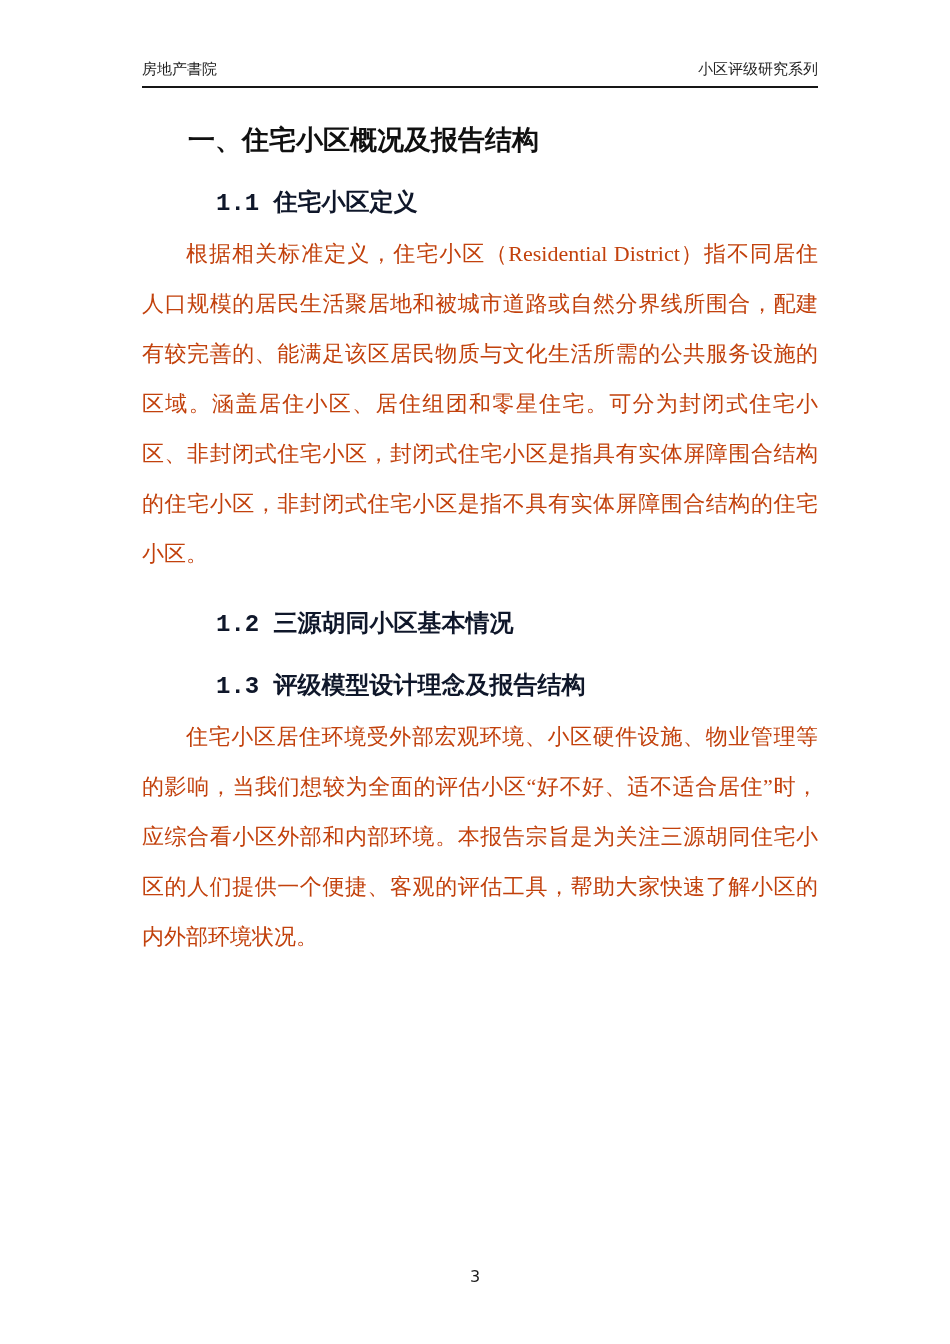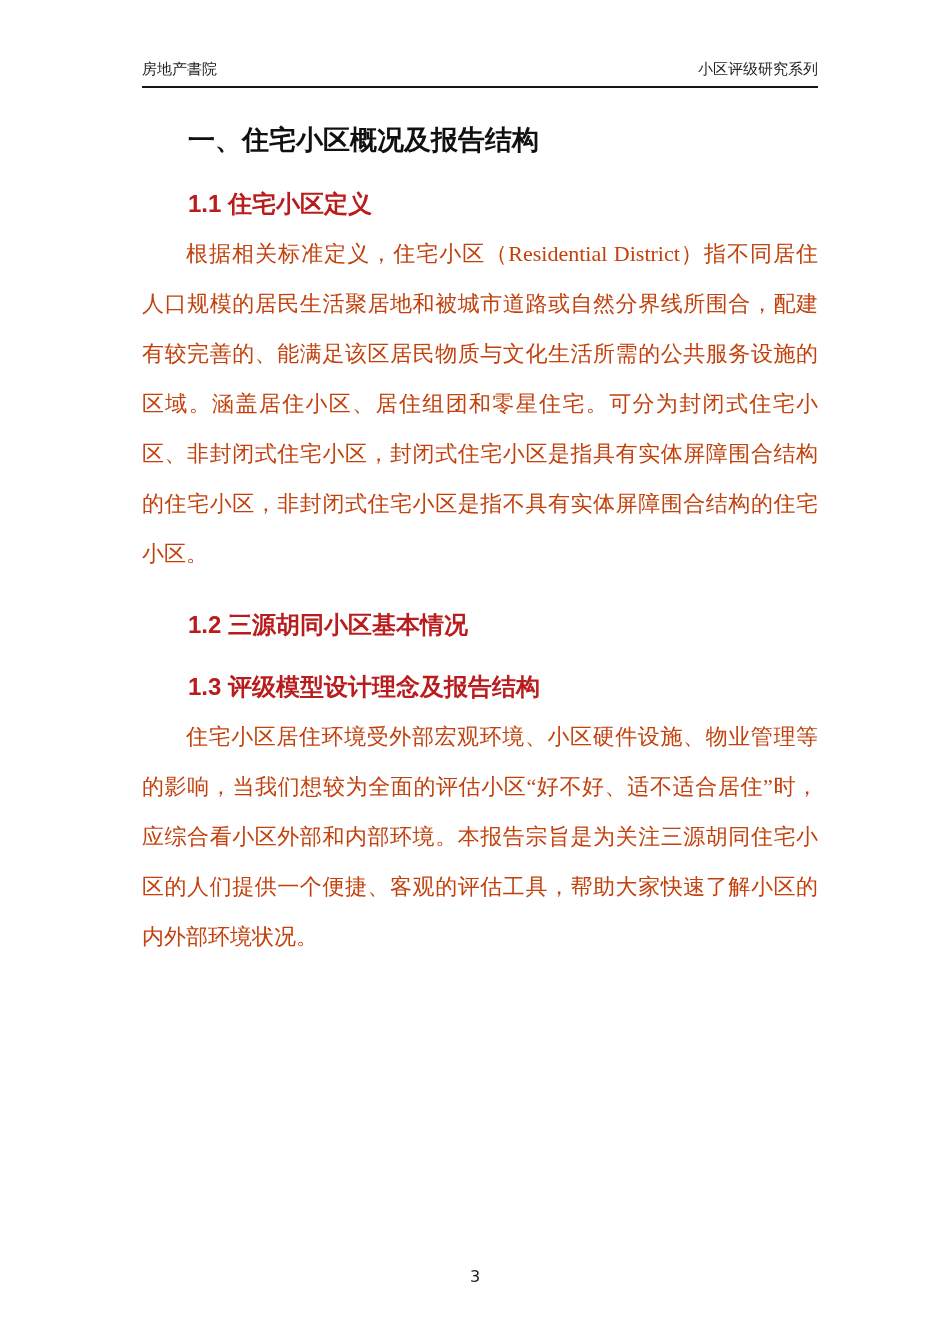--- a/index.html
+++ b/index.html
@@ -35,26 +35,26 @@
   }
   .chapter-title {
     font-family: "Liberation Sans", "DejaVu Sans", sans-serif;
     font-weight: 700;
     font-size: 27px;
     line-height: 1.35;
     margin: 34px 0 4px 46px;
     color: #101010;
   }
   .section-heading {
-    font-family: Liberation Sans, sans-serif;
+    font-family: Liberation Mono, monospace;
     font-weight: 700;
     font-size: 24px;
     line-height: 1.35;
-    margin: 30px 0 0 46px;
-    color: #b91c1c;
+    margin: 30px 0 0 74px;
+    color: #0f172a;
   }
   .body-paragraph {
     font-size: 22px;
     line-height: 50px;
     text-align: justify;
     text-justify: inter-character;
     text-indent: 2em;
     margin: 8px 0 0 0;
     color: #c2410c;
   }

